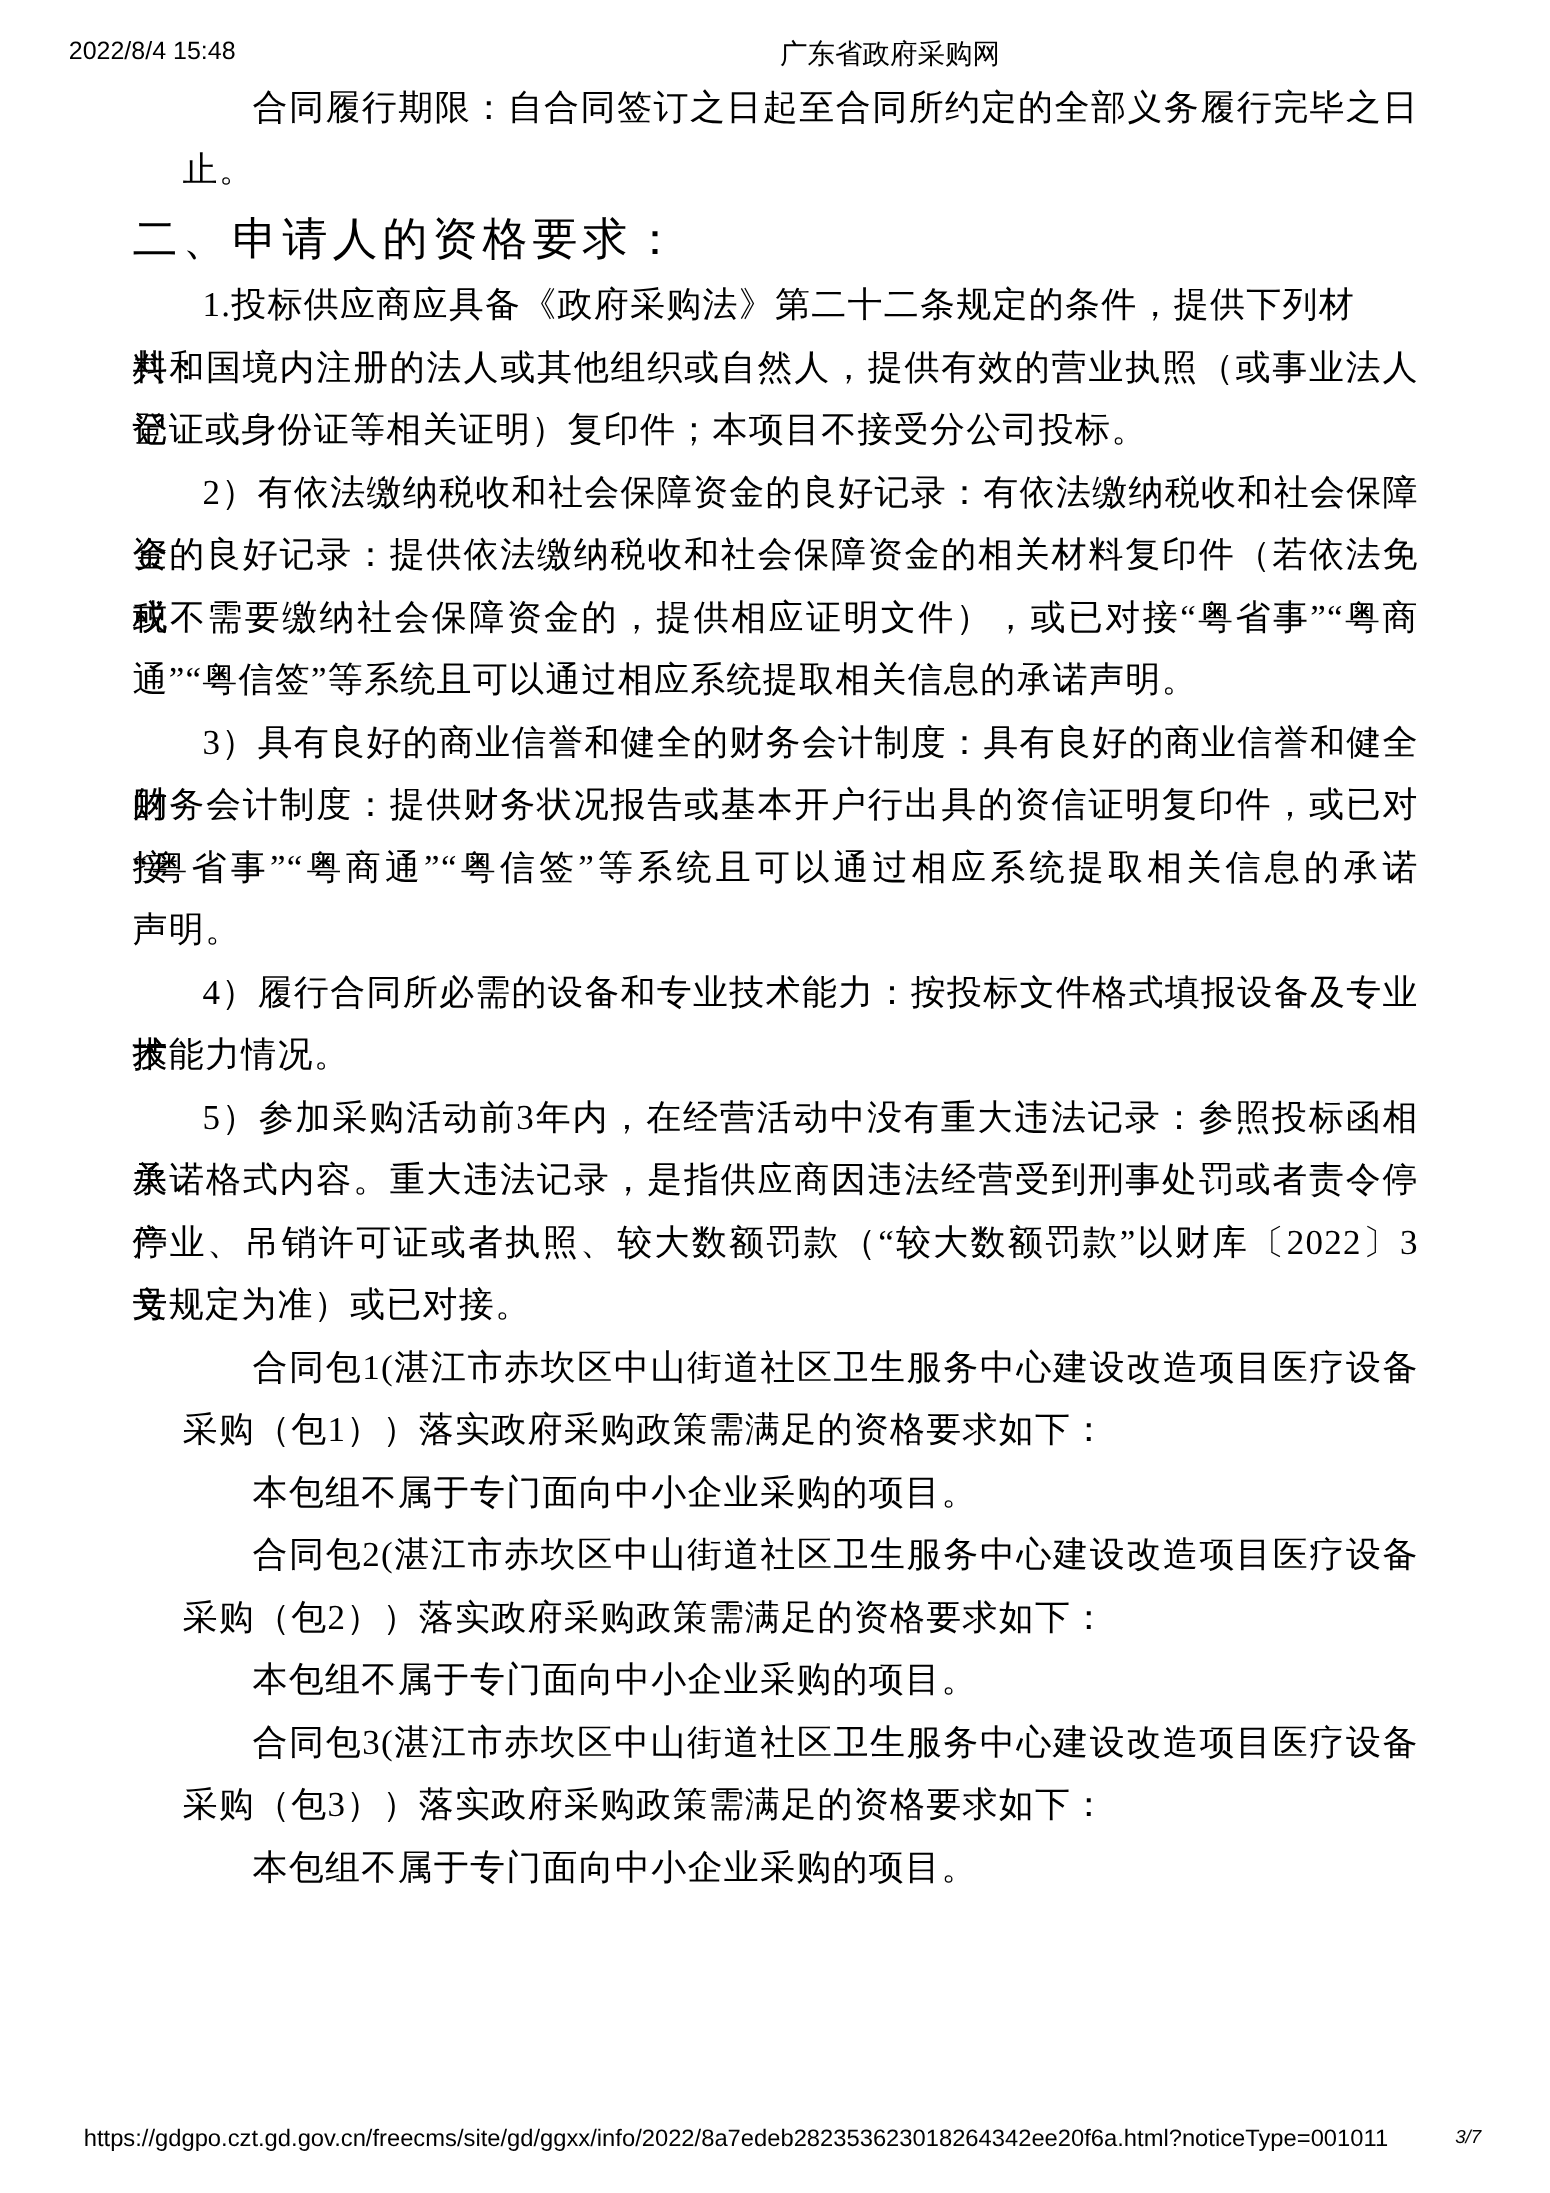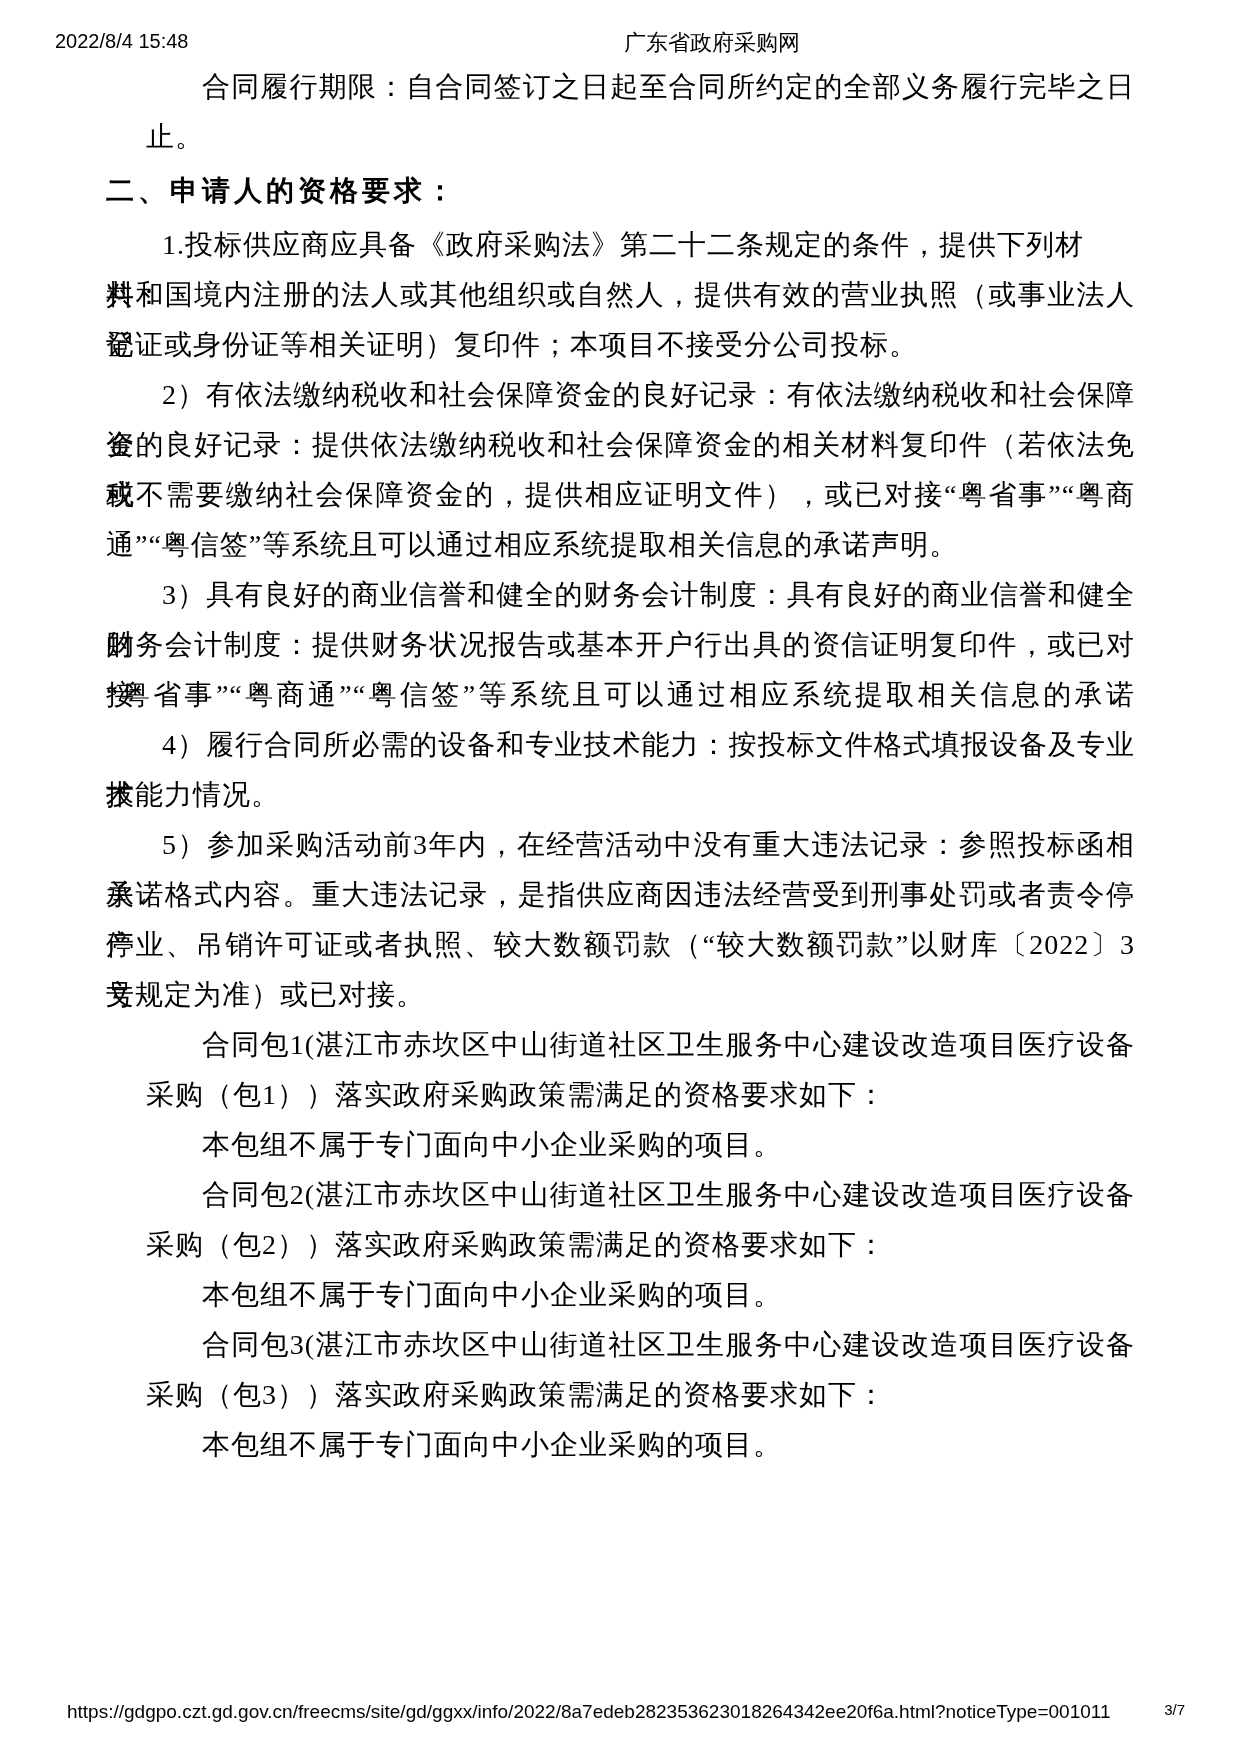--- a/index.html
+++ b/index.html
@@ -38,20 +38,21 @@
     font-size: 19px;
     white-space: nowrap;
   }
   .print-footer-page {
     position: absolute;
     right: 55px;
     top: 1701px;
     font-family: "Liberation Sans", "DejaVu Sans", sans-serif;
     font-size: 15px;
     white-space: nowrap;
+    font-style: italic;
   }
   
   .doc {
     position: absolute;
     left: 106px;
     top: 62px;
     width: 1029px;
   }
   .line {
     font-size: 28px;
@@ -62,22 +63,22 @@
   
   .j {
     text-align: justify;
     text-align-last: justify;
   }
   
   .lv2 { margin-left: 40px; }
   
   .ind { text-indent: 2em; }
   .heading {
-    font-size: 28px;
-    font-weight: bold;
+    font-size: 36px;
+    font-weight: normal;
     letter-spacing: 4px;
     line-height: 58px;
     height: 58px;
   }
 </style>
 </head>
 <body>
 
 <div class="print-header-date">2022/8/4 15:48</div>
 
@@ -90,20 +91,21 @@
     <div class="line ind">1.投标供应商应具备《政府采购法》第二十二条规定的条件，提供下列材料：</div>
     <div class="line j">共和国境内注册的法人或其他组织或自然人，提供有效的营业执照（或事业法人登</div>
     <div class="line">记证或身份证等相关证明）复印件；本项目不接受分公司投标。</div>
     <div class="line ind j">2）有依法缴纳税收和社会保障资金的良好记录：有依法缴纳税收和社会保障资</div>
     <div class="line j">金的良好记录：提供依法缴纳税收和社会保障资金的相关材料复印件（若依法免税</div>
     <div class="line j">或不需要缴纳社会保障资金的，提供相应证明文件），或已对接“粤省事”“粤商</div>
     <div class="line">通”“粤信签”等系统且可以通过相应系统提取相关信息的承诺声明。</div>
     <div class="line ind j">3）具有良好的商业信誉和健全的财务会计制度：具有良好的商业信誉和健全的</div>
     <div class="line j">财务会计制度：提供财务状况报告或基本开户行出具的资信证明复印件，或已对接</div>
     <div class="line j">“粤省事”“粤商通”“粤信签”等系统且可以通过相应系统提取相关信息的承诺</div>
+    <div class="line">声明。</div>
     <div class="line ind j">4）履行合同所必需的设备和专业技术能力：按投标文件格式填报设备及专业技</div>
     <div class="line">术能力情况。</div>
     <div class="line ind j">5）参加采购活动前3年内，在经营活动中没有重大违法记录：参照投标函相关</div>
     <div class="line j">承诺格式内容。重大违法记录，是指供应商因违法经营受到刑事处罚或者责令停产</div>
     <div class="line j">停业、吊销许可证或者执照、较大数额罚款（“较大数额罚款”以财库〔2022〕3号</div>
     <div class="line">文规定为准）或已对接。</div>
     <div class="line lv2 ind j">合同包1(湛江市赤坎区中山街道社区卫生服务中心建设改造项目医疗设备</div>
     <div class="line lv2">采购（包1））落实政府采购政策需满足的资格要求如下：</div>
     <div class="line lv2 ind">本包组不属于专门面向中小企业采购的项目。</div>
     <div class="line lv2 ind j">合同包2(湛江市赤坎区中山街道社区卫生服务中心建设改造项目医疗设备</div>

